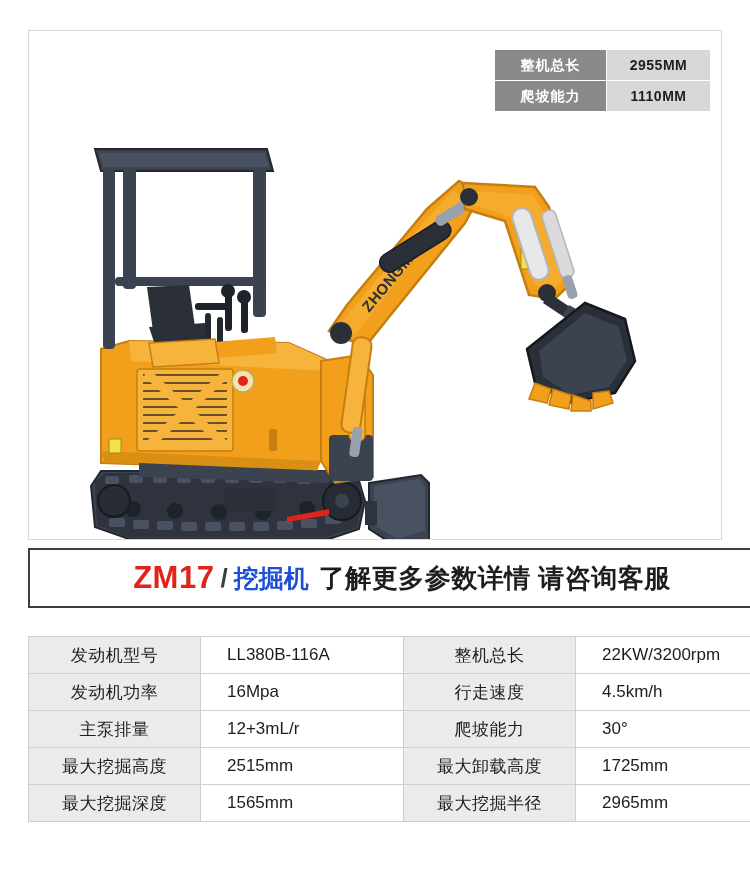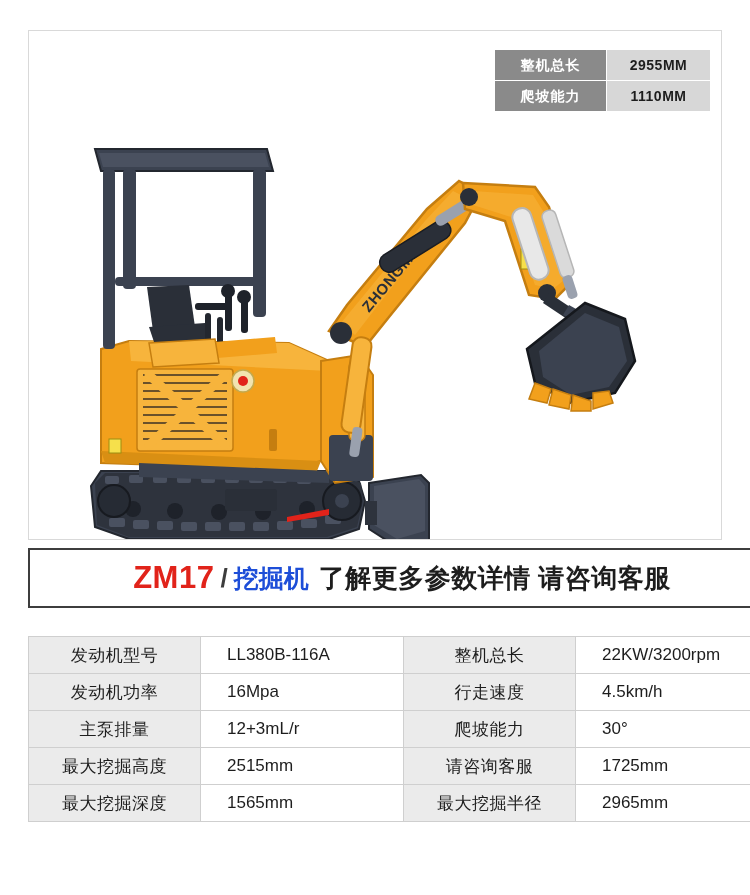--- a/index.html
+++ b/index.html
@@ -378,21 +378,21 @@
       </tr>
       <tr>
         <td class="spec-label">主泵排量</td>
         <td class="spec-value">12+3mL/r</td>
         <td class="spec-label">爬坡能力</td>
         <td class="spec-value">30°</td>
       </tr>
       <tr>
         <td class="spec-label">最大挖掘高度</td>
         <td class="spec-value">2515mm</td>
-        <td class="spec-label">请咨询客服</td>
+        <td class="spec-label">最大卸载高度</td>
         <td class="spec-value">1725mm</td>
       </tr>
       <tr>
         <td class="spec-label">最大挖掘深度</td>
         <td class="spec-value">1565mm</td>
         <td class="spec-label">最大挖掘半径</td>
         <td class="spec-value">2965mm</td>
       </tr>
     </tbody>
   </table>

